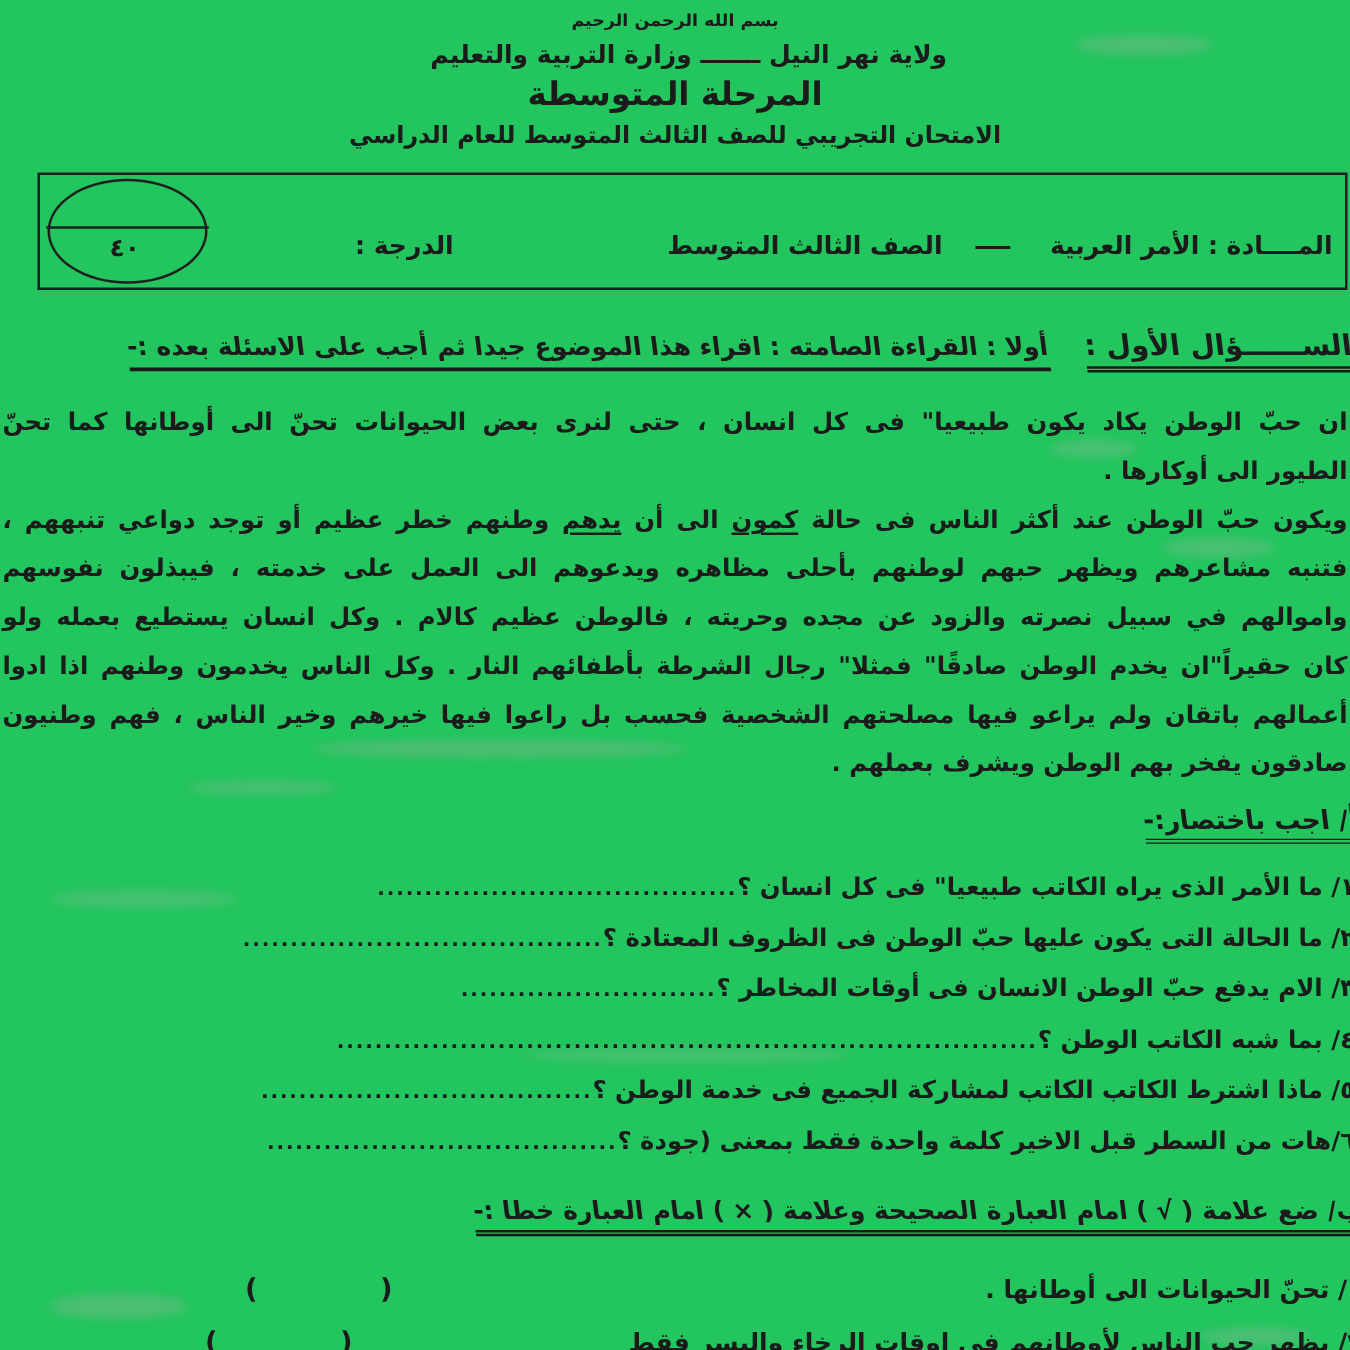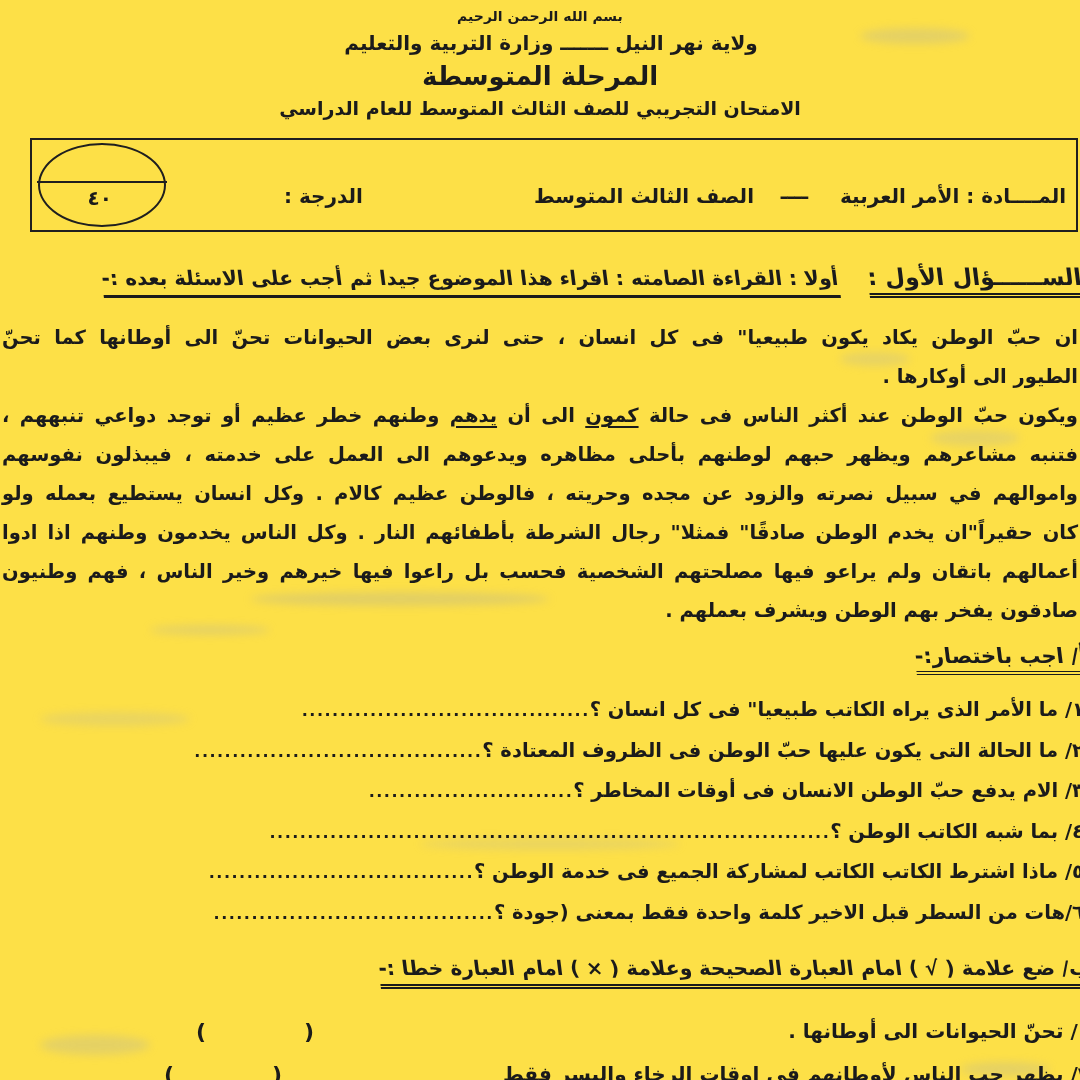--- a/index.html
+++ b/index.html
@@ -1,20 +1,20 @@
 <!DOCTYPE html>
 <html lang="ar" dir="rtl"><head>
 <meta charset="utf-8">
 <style>
   html,body{margin:0;padding:0;background:#e9e9e7;}
   .page{
     position:relative;
     width:1080px;height:1080px;
     margin:0 auto;
-    background:#fde047;
+    background:#22c55e;
     overflow:hidden;
     direction:rtl;
     font-family:"DejaVu Sans", sans-serif;
     font-weight:bold;
     color:#1b1b1b;
     -webkit-font-smoothing:antialiased;
   }
   
   .header{position:absolute;top:6px;left:0;right:0;text-align:center;}
   .basmala{font-size:14px;letter-spacing:-1px;transform:scaleY(.95);display:inline-block;}

